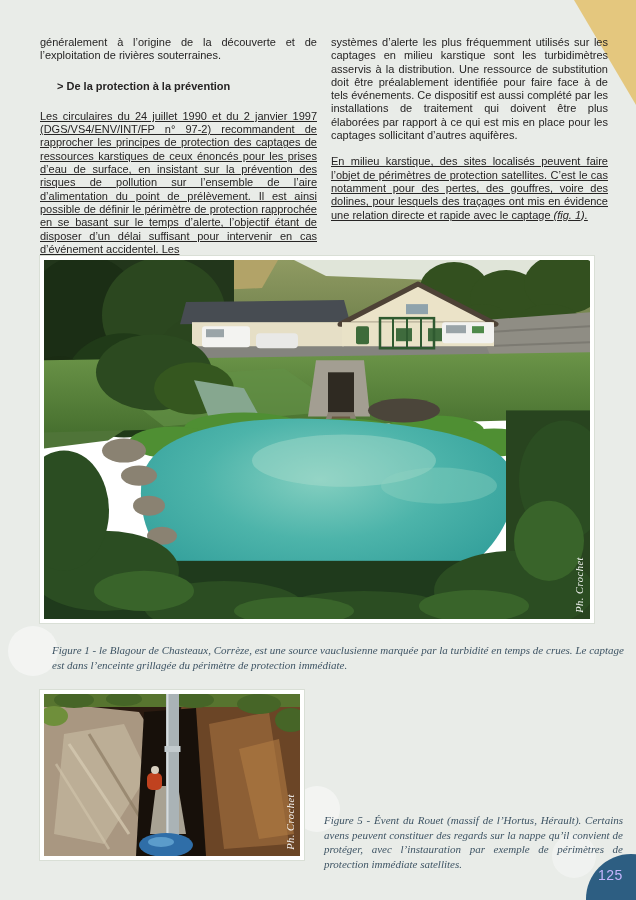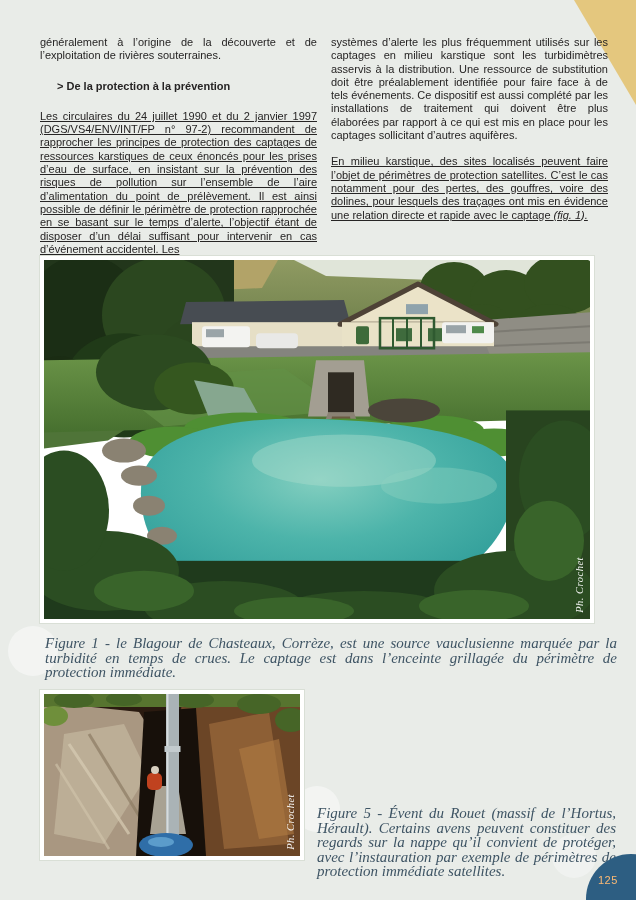--- a/index.html
+++ b/index.html
@@ -45,33 +45,33 @@
     writing-mode:vertical-rl;transform:rotate(180deg);
     font-family:"Liberation Serif",serif;font-style:italic;
     color:rgba(255,255,255,0.92);font-size:10.5px;letter-spacing:.5px;
     white-space:nowrap;
   }
   .fig1 .photo-credit{right:9px;bottom:10px;}
   .fig2 .photo-credit{right:8px;bottom:10px;}
   .caption{
     position:absolute;
     font-family:"Liberation Serif",serif;font-style:italic;
-    font-size:15px;line-height:14.6px;color:#3e5464;
-    text-align:justify;margin:5px;
+    font-size:11px;line-height:14.6px;color:#3e5464;
+    text-align:justify;margin:12px;
   }
   .caption1{left:40px;top:631px;width:572px;}
   .caption2{left:312px;top:801px;width:299px;}
   
   .page-circle{
     position:absolute;left:586px;top:854px;width:90px;height:90px;
     border-radius:50%;background:#2d5e82;z-index:5;
   }
   .page-circle span{
-    position:absolute;left:12px;top:20px;color:#fdba74;
-    font-size:11px;letter-spacing:.5px;
+    position:absolute;left:12px;top:13px;color:#c4b5fd;
+    font-size:14px;letter-spacing:.5px;
   }
 </style>
 </head>
 <body>
 
 <div class="page">
 
   <div class="corner-tri"></div>
   <div class="soft-dot dot1"></div>
   <div class="soft-dot dot2"></div>

